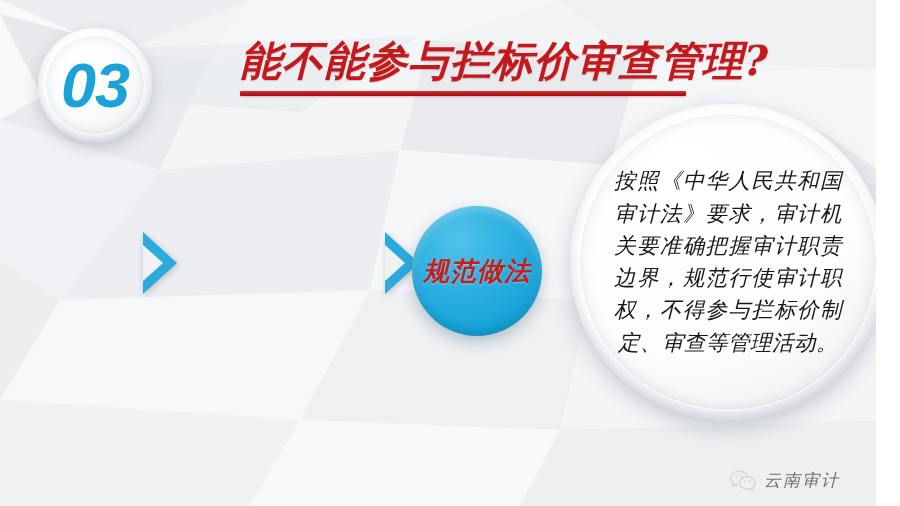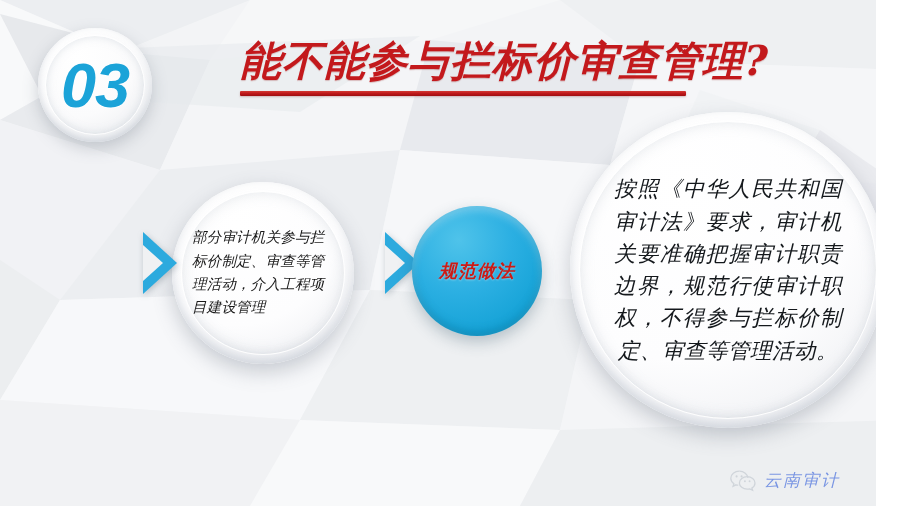--- a/index.html
+++ b/index.html
@@ -190,30 +190,30 @@
     letter-spacing: 0.2px;
   }
 
   .circle-2 {
     left: 412px;
     top: 206px;
     width: 130px;
     height: 130px;
   }
   .circle-2 .lbl {
-    font-size: 18px;
+    font-size: 26px;
     font-weight: bold;
     color: #cc1b16;
     letter-spacing: 1px;
     text-shadow: 0 1px 2px rgba(255,255,255,0.35);
   }
 
   .circle-big {
     left: 570px;
-    top: 112px;
+    top: 104px;
     width: 316px;
     height: 316px;
   }
   .circle-big .body {
     position: relative;
     z-index: 2;
     width: 228px;
     font-family: "DejaVu Serif", "Liberation Serif", serif;
     font-size: 21.5px;
     line-height: 1.50;
@@ -229,21 +229,21 @@
     right: 36px;
     bottom: 14px;
     display: flex;
     align-items: center;
     gap: 8px;
     opacity: 0.55;
     z-index: 5;
   }
   .watermark .wm-text {
     font-size: 17px;
-    color: #1d4ed8;
+    color: #000000;
     letter-spacing: 2px;
   }
   .wechat-icon { display: block; }
 </style>
 </head>
 <body>
 
 <div id="slide">
 
   <svg id="bg" viewBox="0 0 900 506" preserveAspectRatio="none">
@@ -279,23 +279,20 @@
 
   <div class="title-wrap">
     <div class="title-text">能不能参与拦标价审查管理?</div>
     <div class="title-rule"></div>
   </div>
 
   <div class="chevron chev-1"></div>
   <div class="chevron chev-2"></div>
 
 
-  <div class="circle-white circle-mid">
-    <div class="body">部分审计机关参与拦标价制定、审查等管理活动，介入工程项目建设管理</div>
-  </div>
 
   <div class="circle-blue circle-2">
     <div class="lbl">规范做法</div>
   </div>
 
   <div class="circle-white circle-big">
     <div class="body">按照《中华人民共和国审计法》要求，审计机关要准确把握审计职责边界，规范行使审计职权，不得参与拦标价制定、审查等管理活动。</div>
   </div>
 
   <div class="watermark">

